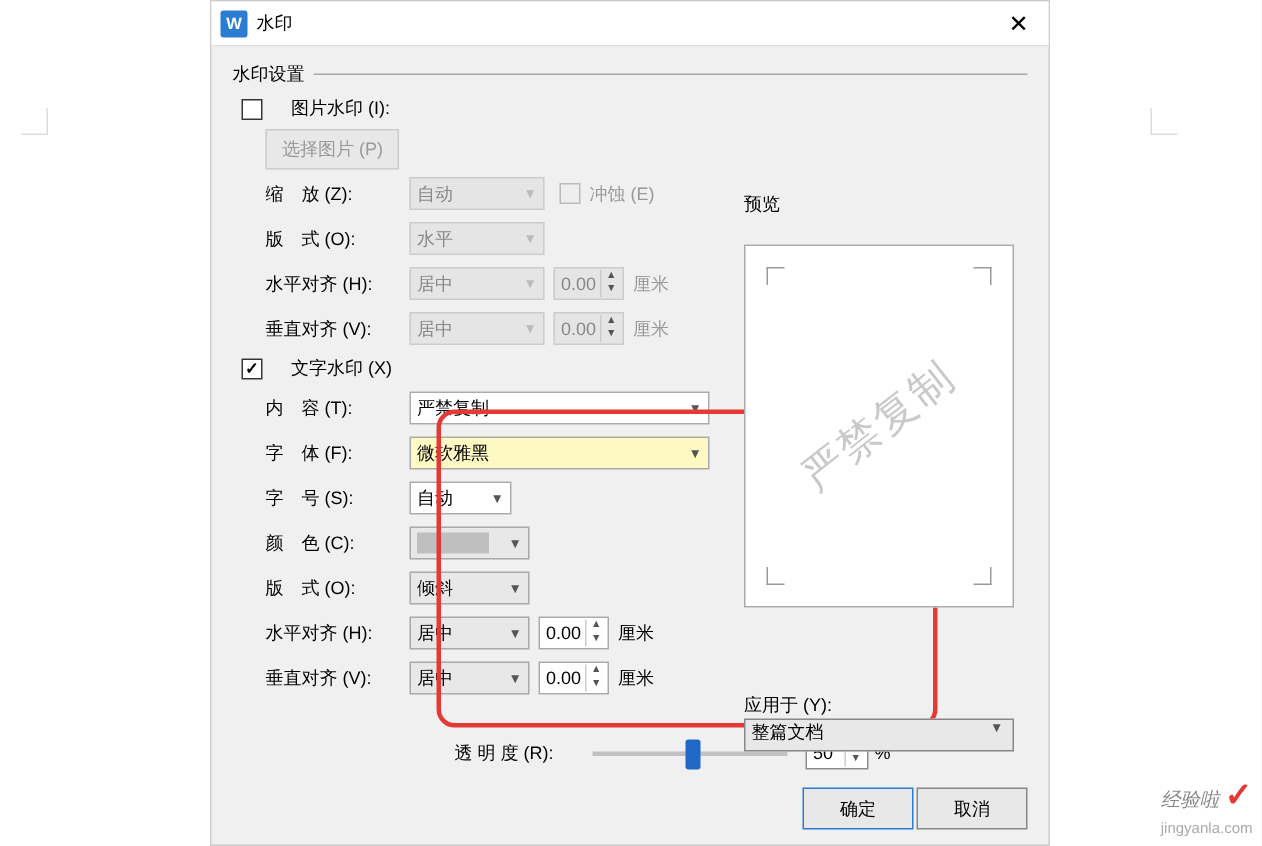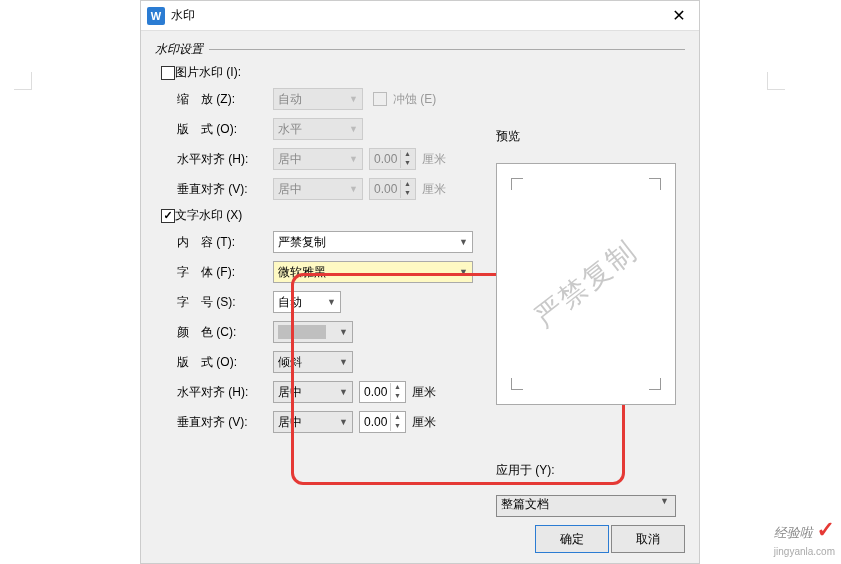--- a/index.html
+++ b/index.html
@@ -3,24 +3,24 @@
   <meta charset="utf-8">
   <style>
     * { box-sizing: border-box; margin: 0; padding: 0; font-family: "Microsoft YaHei", sans-serif; }
     body { background: #fff; width: 841px; height: 564px; position: relative; overflow: hidden; }
     .dialog { position: absolute; left: 140px; top: 0; width: 560px; height: 564px; background: #f0f0f0; border: 1px solid #ccc; }
     .titlebar { height: 30px; background: #fff; display: flex; align-items: center; padding: 0 0 0 6px; border-bottom: 1px solid #e0e0e0; }
     .app-icon { width: 18px; height: 18px; background: #2b7cd3; color: #fff; display: flex; align-items: center; justify-content: center; font-size: 11px; font-weight: bold; border-radius: 2px; margin-right: 6px; }
     .title-text { font-size: 12px; flex: 1; }
     .close-btn { width: 40px; height: 30px; display: flex; align-items: center; justify-content: center; font-size: 16px; cursor: pointer; }
     .body-area { padding: 10px 14px; font-size: 12px; }
-    .fieldset-label { display: flex; align-items: center; gap: 6px; margin-bottom: 6px; font-style: italic; }
+    .fieldset-label { display: flex; align-items: center; gap: 6px; margin-bottom: 6px; }
     .fieldset-line { flex: 1; height: 1px; background: #aaa; }
     .row { display: flex; align-items: center; margin-bottom: 6px; height: 24px; }
-    .checkbox-row { display: flex; align-items: center; gap: 0; margin: 4px 0 6px 0; }
+    .checkbox-row { display: flex; align-items: center; gap: 19px; margin: 4px 0 6px 0; }
     .checkbox { width: 14px; height: 14px; border: 1px solid #333; background: #fff; display: flex; align-items: center; justify-content: center; font-size: 11px; }
     .checkbox.checked::after { content: "✓"; font-weight: bold; }
     .checkbox.disabled { border-color: #bbb; background: #eee; }
     .indent { margin-left: 22px; }
     .btn-disabled { padding: 4px 10px; border: 1px solid #ccc; background: #e8e8e8; color: #999; font-size: 12px; }
     .label { width: 96px; letter-spacing: 0; }
     .label-spaced { width: 96px; }
     .select { height: 22px; border: 1px solid #aaa; background: #fff; display: flex; align-items: center; padding: 0 4px; position: relative; }
     .select.disabled { background: #e5e5e5; color: #888; border-color: #ccc; }
     .select-arrow { position: absolute; right: 4px; font-size: 9px; color: #555; }
@@ -34,21 +34,21 @@
     .red-box { position: absolute; border: 3px solid #e53935; border-radius: 12px; pointer-events: none; }
     .preview-panel { position: absolute; left: 496px; top: 128px; width: 180px; }
     .preview-label { font-size: 12px; margin-bottom: 18px; }
     .preview-box { width: 180px; height: 242px; border: 1px solid #aaa; background: #fff; position: relative; }
     .crop-mark { position: absolute; width: 12px; height: 12px; border-color: #999; }
     .cm-tl { top: 14px; left: 14px; border-top: 1px solid #999; border-left: 1px solid #999; }
     .cm-tr { top: 14px; right: 14px; border-top: 1px solid #999; border-right: 1px solid #999; }
     .cm-bl { bottom: 14px; left: 14px; border-bottom: 1px solid #999; border-left: 1px solid #999; }
     .cm-br { bottom: 14px; right: 14px; border-bottom: 1px solid #999; border-right: 1px solid #999; }
     .watermark-text { position: absolute; top: 50%; left: 50%; transform: translate(-50%, -50%) rotate(-38deg); font-size: 28px; color: #c9c9c9; white-space: nowrap; letter-spacing: 2px; font-weight: 500; }
-    .apply-row { position: absolute; left: 496px; top: 462px; display: flex; flex-direction: column; width: 180px; font-size: 12px; gap: 16px; }
+    .apply-row { position: absolute; left: 496px; top: 462px; display: flex; flex-direction: column; width: 180px; font-size: 12px; gap: 0; }
     .apply-select { width: 180px; height: 22px; border: 1px solid #888; background: #e8e8e8; display: flex; padding: 0 4px; position: relative; }
     .slider-row { position: absolute; left: 162px; top: 490px; display: flex; align-items: center; font-size: 12px; }
     .slider-track { width: 130px; height: 3px; background: #c0c0c0; position: relative; margin-left: 8px; }
     .slider-thumb { position: absolute; width: 10px; height: 20px; background: #2168c6; top: -8px; left: 62px; border-radius: 2px; }
     .opacity-input { width: 42px; height: 22px; border: 1px solid #888; background: #fff; display: flex; align-items: center; justify-content: flex-start; padding: 0 4px; position: relative; margin-left: 12px; }
     .percent { margin-left: 4px; }
     .button-row { position: absolute; right: 14px; bottom: 10px; display: flex; gap: 2px; }
     .btn { width: 74px; height: 28px; border: 1px solid #888; background: #e8e8e8; display: flex; align-items: center; justify-content: center; font-size: 12px; cursor: pointer; }
     .btn.primary { border-color: #2b7cd3; }
     .page-corner { position: absolute; width: 18px; height: 18px; border-color: #ccc; }
@@ -75,20 +75,23 @@
     <div class="fieldset-label">
       <span>水印设置</span>
       <div class="fieldset-line"></div>
     </div>
 
     <div class="checkbox-row indent" style="margin-left:6px;">
       <div class="checkbox"></div>
       <span>图片水印 (I):</span>
     </div>
     <div class="row indent">
+      <button class="btn-disabled">选择图片 (P)</button>
+    </div>
+    <div class="row indent">
       <span class="label-spaced">缩　放 (Z):</span>
       <div class="select disabled w90">
         <span>自动</span>
         <span class="select-arrow disabled">▼</span>
       </div>
       <div class="checkbox disabled" style="margin-left:10px;"></div>
       <span style="margin-left:6px; color:#999;">冲蚀 (E)</span>
     </div>
     <div class="row indent">
       <span class="label-spaced">版　式 (O):</span>
@@ -194,20 +197,34 @@
             <div class="spinner-btn">▲</div>
             <div class="spinner-btn">▼</div>
           </div>
       </div>
       <span class="unit">厘米</span>
     </div>
   </div>
 
   <div class="red-box" style="left:150px; top:272px; width:334px; height:212px;"></div>
 
+  <div class="slider-row">
+    <span class="label" style="width:84px;">透 明 度 (R):</span>
+    <div class="slider-track">
+      <div class="slider-thumb"></div>
+    </div>
+    <div class="opacity-input">
+      <span>50</span>
+      <div class="spinner">
+          <div class="spinner-btn">▲</div>
+          <div class="spinner-btn">▼</div>
+        </div>
+    </div>
+    <span class="percent">%</span>
+  </div>
 
   <div class="button-row">
     <div class="btn primary">确定</div>
     <div class="btn">取消</div>
   </div>
 </div>
 
 <div class="preview-panel">
   <div class="preview-label">预览</div>
   <div class="preview-box">

